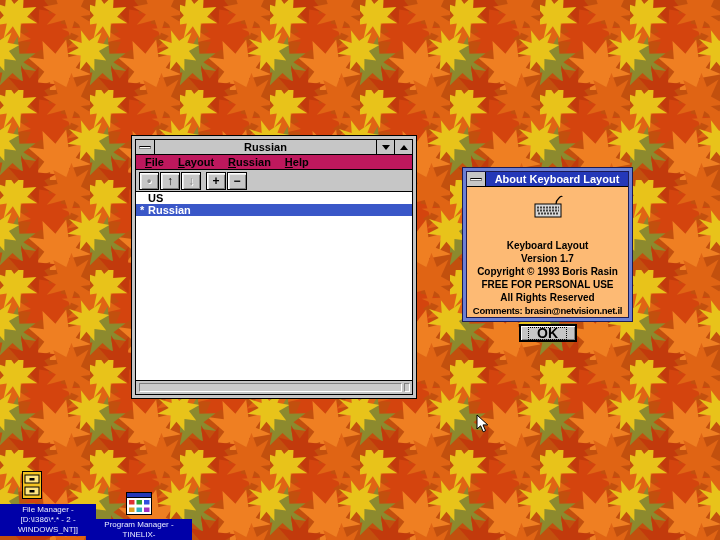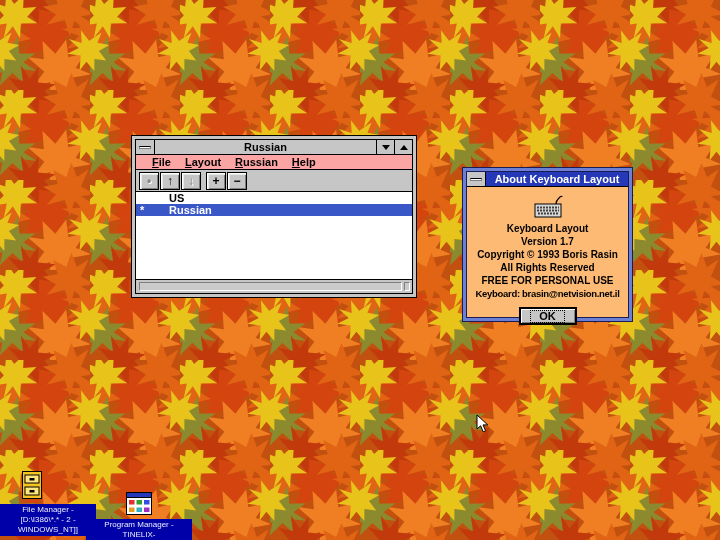--- a/index.html
+++ b/index.html
@@ -16,49 +16,49 @@
   .titlebar.inactive { background:#c6c6c6; color:#000; }
   .titlebar.active { background:#2438b8; color:#fff; }
   .sysmenu { width:19px; background:#c6c6c6; border-right:1px solid #000; display:flex; align-items:center; justify-content:center; }
   .sysbar { width:12px; height:3px; background:#fff; border:1px solid #808080; border-top-color:#000; }
   .title-text { flex:1; text-align:center; font-size:11px; font-weight:bold; line-height:14px; white-space:nowrap; overflow:hidden; }
   .tb-btn-right { width:18px; background:#c6c6c6; border-left:1px solid #000; display:flex; align-items:center; justify-content:center; }
   .tri-down { width:0; height:0; border-left:4px solid transparent; border-right:4px solid transparent; border-top:5px solid #000; }
   .tri-up { width:0; height:0; border-left:4px solid transparent; border-right:4px solid transparent; border-bottom:5px solid #000; }
 
   
-  #kb-window { left:131px; top:135px; width:286px; height:163px; }
-  .menubar { height:15px; flex:0 0 15px; background:#fca5a5; border-bottom:1px solid #000; display:flex; padding-left:10px; }
+  #kb-window { left:131px; top:135px; width:286px; height:264px; }
+  .menubar { height:15px; flex:0 0 15px; background:#be185d; border-bottom:1px solid #000; display:flex; padding-left:3px; }
   .menu-item { display:inline-block; font-size:11px; font-weight:bold; padding:0 8px 0 6px; line-height:14px; color:#000; }
   .menu-item::first-letter { text-decoration:underline; }
   .toolbar { height:22px; flex:0 0 22px; background:#c6c6c6; border-bottom:1px solid #000; display:flex; align-items:center; padding-left:3px; }
   .tb-btn { width:20px; height:18px; margin-right:1px; background:#c6c6c6; border:1px solid #000;
             box-shadow: inset 1px 1px 0 #fff, inset 2px 2px 0 #e8e8e8, inset -1px -1px 0 #808080;
             font-size:12px; font-weight:bold; text-align:center; line-height:16px; color:#000; }
   .tb-btn.gap { margin-left:4px; }
   .tb-btn.disabled { color:#888; text-shadow:1px 1px 0 #fff; }
   .layout-list { flex:1 1 auto; background:#fff; overflow:hidden; font-size:11px; font-weight:bold; }
-  .layout-row { height:12px; line-height:12px; display:flex; color:#000; background:#fff;gap:21px; }
+  .layout-row { height:12px; line-height:12px; display:flex; color:#000; background:#fff; }
   .layout-row.selected { background:#3a57c8; color:#fff; }
   .layout-row .star { width:12px; padding-left:4px; flex:0 0 12px; }
   .statusbar { height:14px; flex:0 0 14px; background:#c6c6c6; border-top:1px solid #000; display:flex; align-items:stretch; padding:2px 2px 2px 3px; }
   .status-field { flex:1; background:#cacaca; border:1px solid; border-color:#808080 #fff #fff #808080; }
   .status-grip { width:6px; margin-left:2px; background:#cacaca; border:1px solid; border-color:#808080 #fff #fff #808080; }
 
   
   #about-dialog { left:462px; top:167px; width:171px; height:155px; border:1px solid #1c1c55; background:#6b7fd4; padding:3px; position:absolute; }
   #about-dialog .dlg-inner { border:1px solid #1c1c55; background:#fdba74; height:100%; display:flex; flex-direction:column; }
   .dlg-content { flex:1; text-align:center; color:#000; }
   .kbd-icon-wrap { margin-top:7px; height:26px; }
   .dlg-line { font-size:10px; font-weight:bold; line-height:13px; white-space:nowrap; }
-  .dlg-line.first { margin-top:2px; }
+  .dlg-line.first { margin-top:19px; }
   .dlg-line.contact { font-size:9.5px; letter-spacing:-0.3px; }
   .ok-button { display:block; margin:7px auto 0; width:58px; height:18px; background:#c6c6c6; border:2px solid #000;
                box-shadow: inset 1px 1px 0 #fff, inset -1px -1px 0 #808080;
-               font-family:"Liberation Sans", sans-serif; font-size:11px; font-weight:bold; color:#000;
+               font-family:"Liberation Sans", sans-serif; font-size:14px; font-weight:bold; color:#000;
                display:flex; align-items:center; justify-content:center; }
   .ok-button .ok-focus { outline:1px dotted #000; padding:0 8px; line-height:11px; }
 
   
   .desk-icon { position:absolute; text-align:center; }
   #icon-fm { left:0px; top:469px; width:64px; }
   #icon-pm { left:86px; top:491px; width:106px; }
   .desk-icon svg { display:block; margin:0 auto; }
   .icon-label { display:inline-block; margin-top:3px; background:#0000a8; color:#e8ecff; font-size:8px; line-height:10px; padding:1px 18px; font-weight:normal; }
 
@@ -154,23 +154,23 @@
           <path d="M24 10 C24 6 26 5 28 3 C29 2 30 2 30 3" stroke="#000" stroke-width="1.2" fill="none"></path>
           <rect x="3" y="10" width="26" height="13" fill="#d8d8d8" stroke="#000"></rect>
           <line x1="5" y1="13.5" x2="27" y2="13.5" stroke="#404040" stroke-width="2" stroke-dasharray="2 1"></line>
           <line x1="5" y1="16.5" x2="27" y2="16.5" stroke="#404040" stroke-width="2" stroke-dasharray="2 1"></line>
           <line x1="6" y1="19.5" x2="26" y2="19.5" stroke="#404040" stroke-width="2" stroke-dasharray="2 1"></line>
         </svg>
       </div>
       <div class="dlg-line first">Keyboard Layout</div>
       <div class="dlg-line">Version 1.7</div>
       <div class="dlg-line">Copyright © 1993 Boris Rasin</div>
+      <div class="dlg-line">FREE FOR PERSONAL USE</div>
       <div class="dlg-line">All Rights Reserved</div>
-      <div class="dlg-line">FREE FOR PERSONAL USE</div>
-      <div class="dlg-line contact">Keyboard: brasin@netvision.net.il</div>
+      <div class="dlg-line contact">Comments: brasin@netvision.net.il</div>
       <div class="ok-button">
         <span class="ok-focus">OK</span>
       </div>
     </div>
   </div>
 </div>
 
 <div id="icon-fm" class="desk-icon">
   <svg width="24" height="32" viewBox="0 0 24 32" xmlns="http://www.w3.org/2000/svg">
     <rect x="2.5" y="2.5" width="19" height="27" fill="#f4c420" stroke="#000"></rect>

